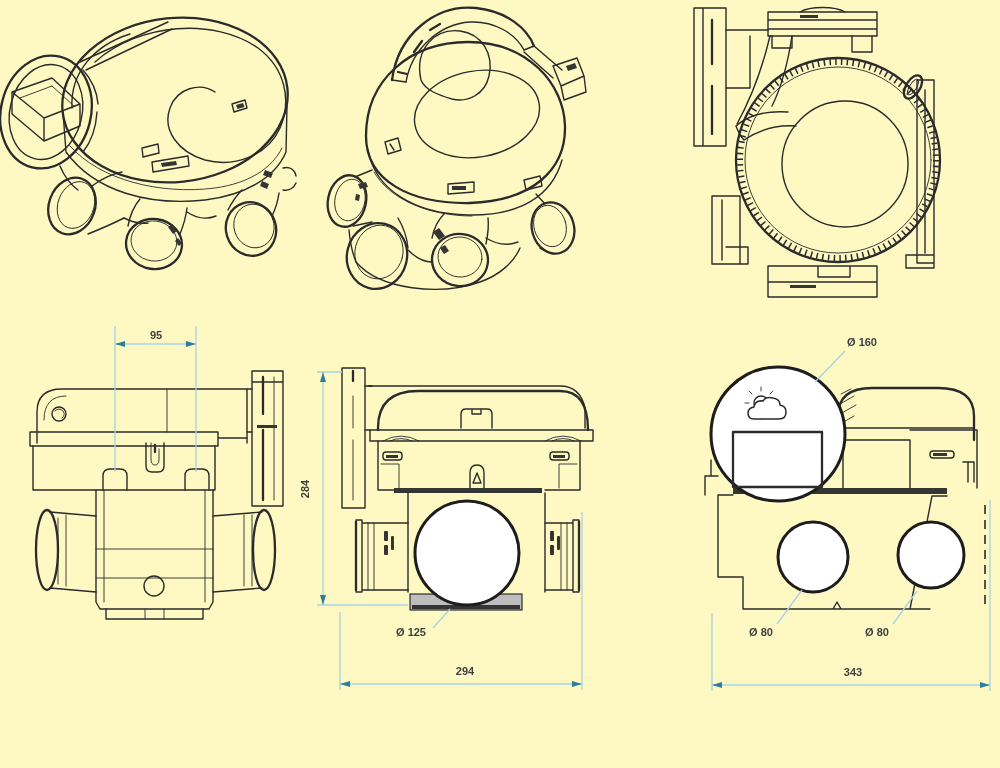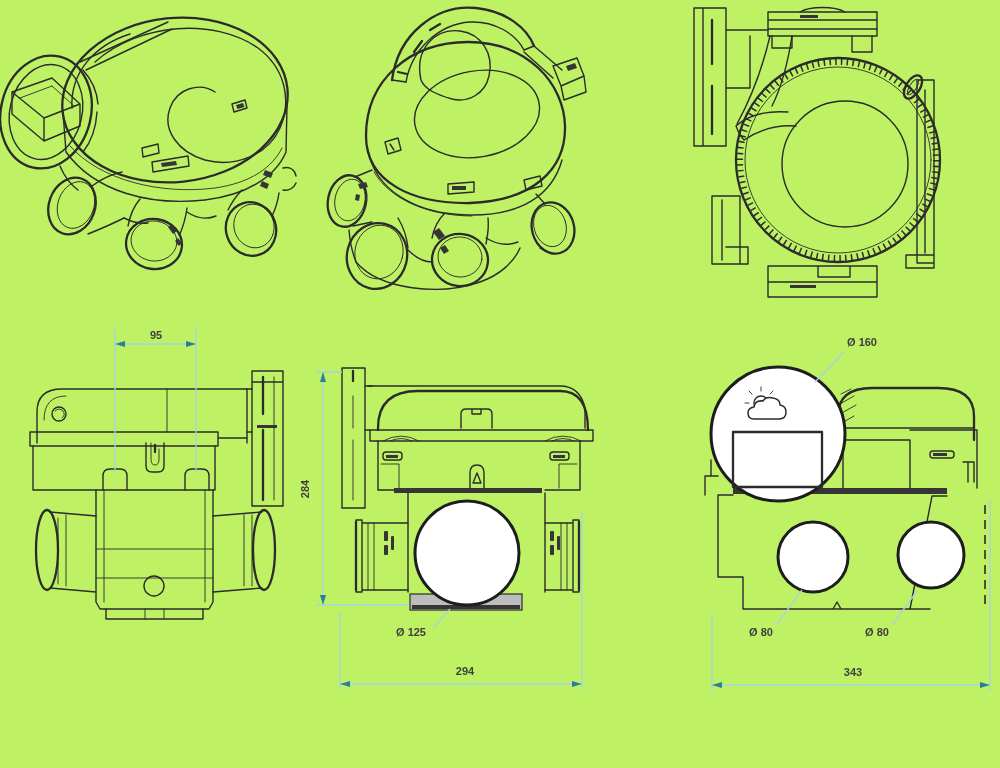--- a/index.html
+++ b/index.html
@@ -1,16 +1,16 @@
 <!DOCTYPE html>
 <html><head>
 <meta charset="utf-8">
 <style>
   html,body { margin:0; padding:0; background:#ffffff; }
-  .canvas { position:relative; width:1000px; height:768px; background:#bef264; overflow:hidden; }
+  .canvas { position:relative; width:1000px; height:768px; background:#fef9c3; overflow:hidden; }
   svg { position:absolute; left:0; top:0; }
 
   
   .s1  { fill:none; stroke:#2b2b2b; stroke-width:1.4; stroke-linecap:round; stroke-linejoin:round; }
   .s2  { fill:none; stroke:#2b2b2b; stroke-width:2.3; stroke-linecap:round; stroke-linejoin:round; }
   .s3w { fill:#ffffff; stroke:#1d1d1d; stroke-width:3; }
   .sthin { fill:none; stroke:#2b2b2b; stroke-width:0.9; stroke-linecap:round; stroke-linejoin:round; }
   .dkfill { fill:#353535; stroke:none; }
   .rib { fill:none; stroke:#2b2b2b; stroke-width:6; stroke-dasharray:1.5 4.3; }
   .wfill { fill:#ffffff; stroke:#2b2b2b; stroke-width:1.5; stroke-linejoin:round; }

